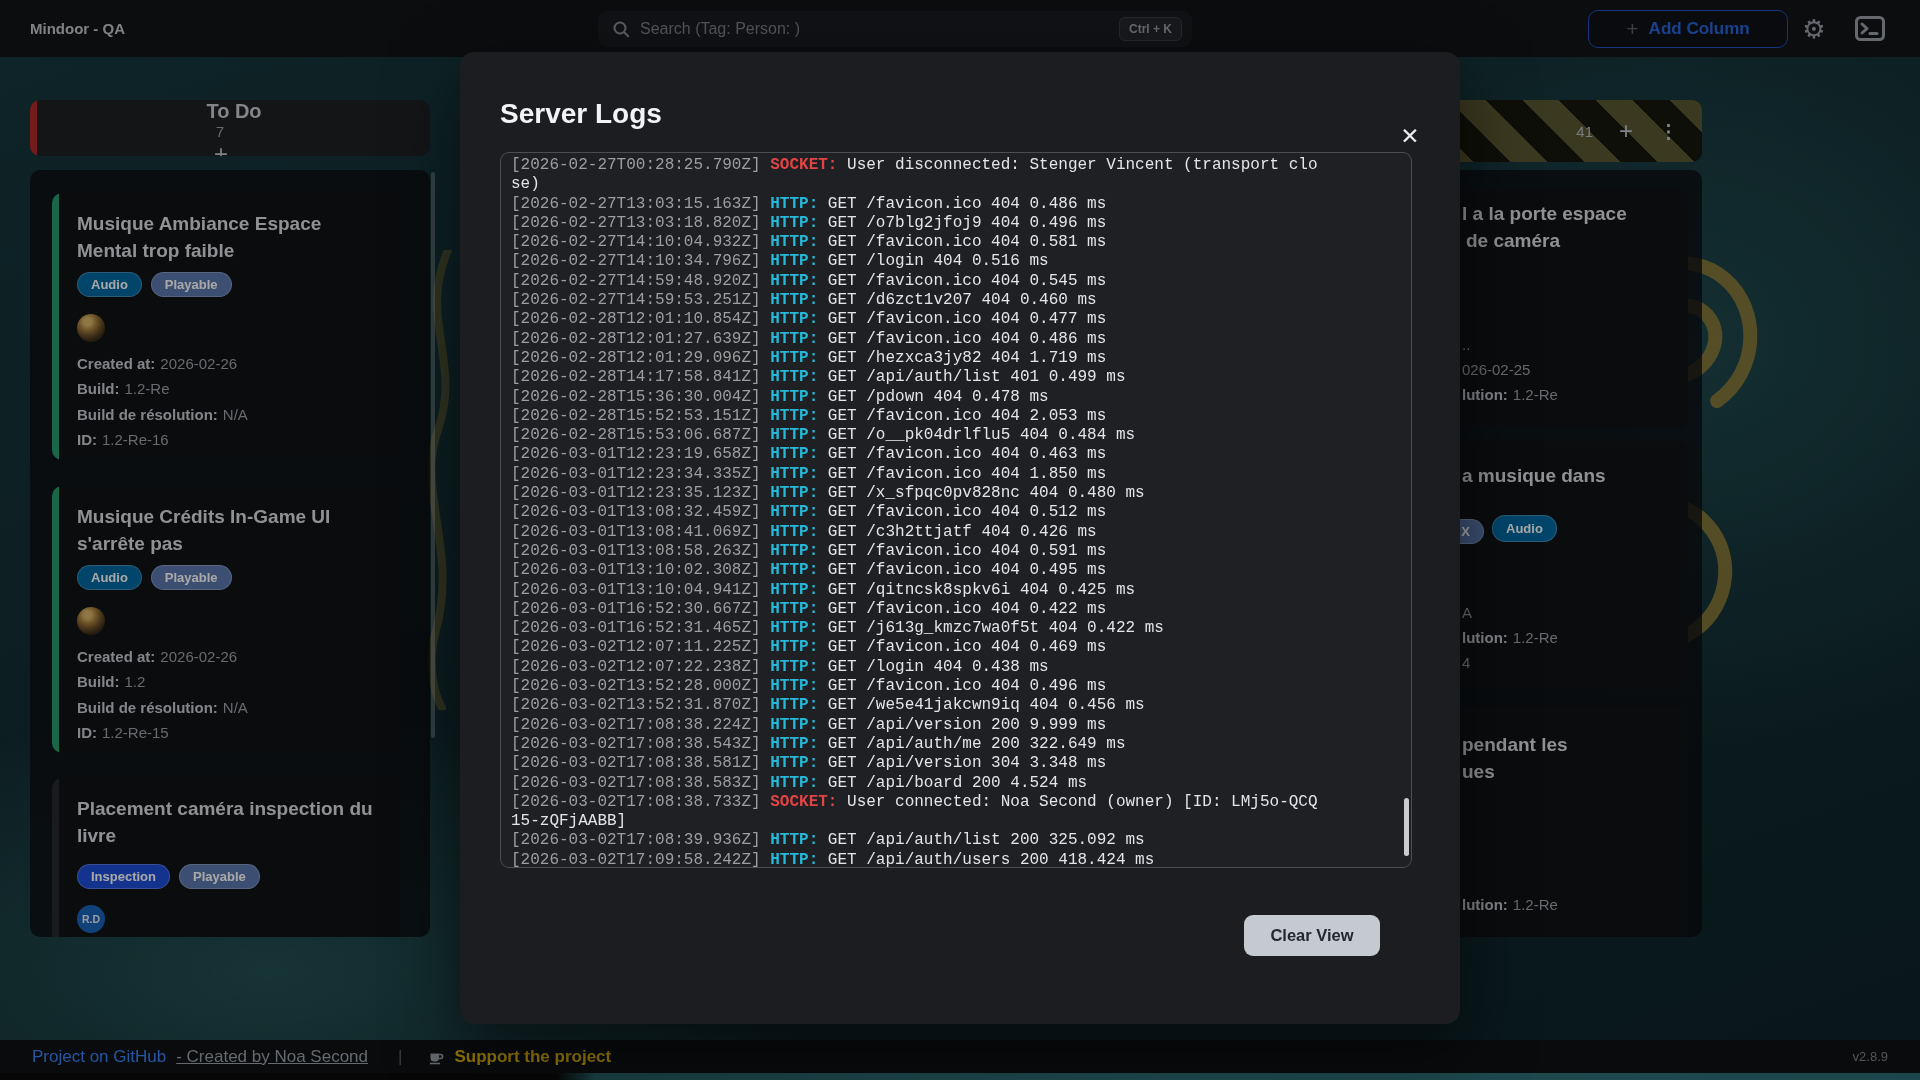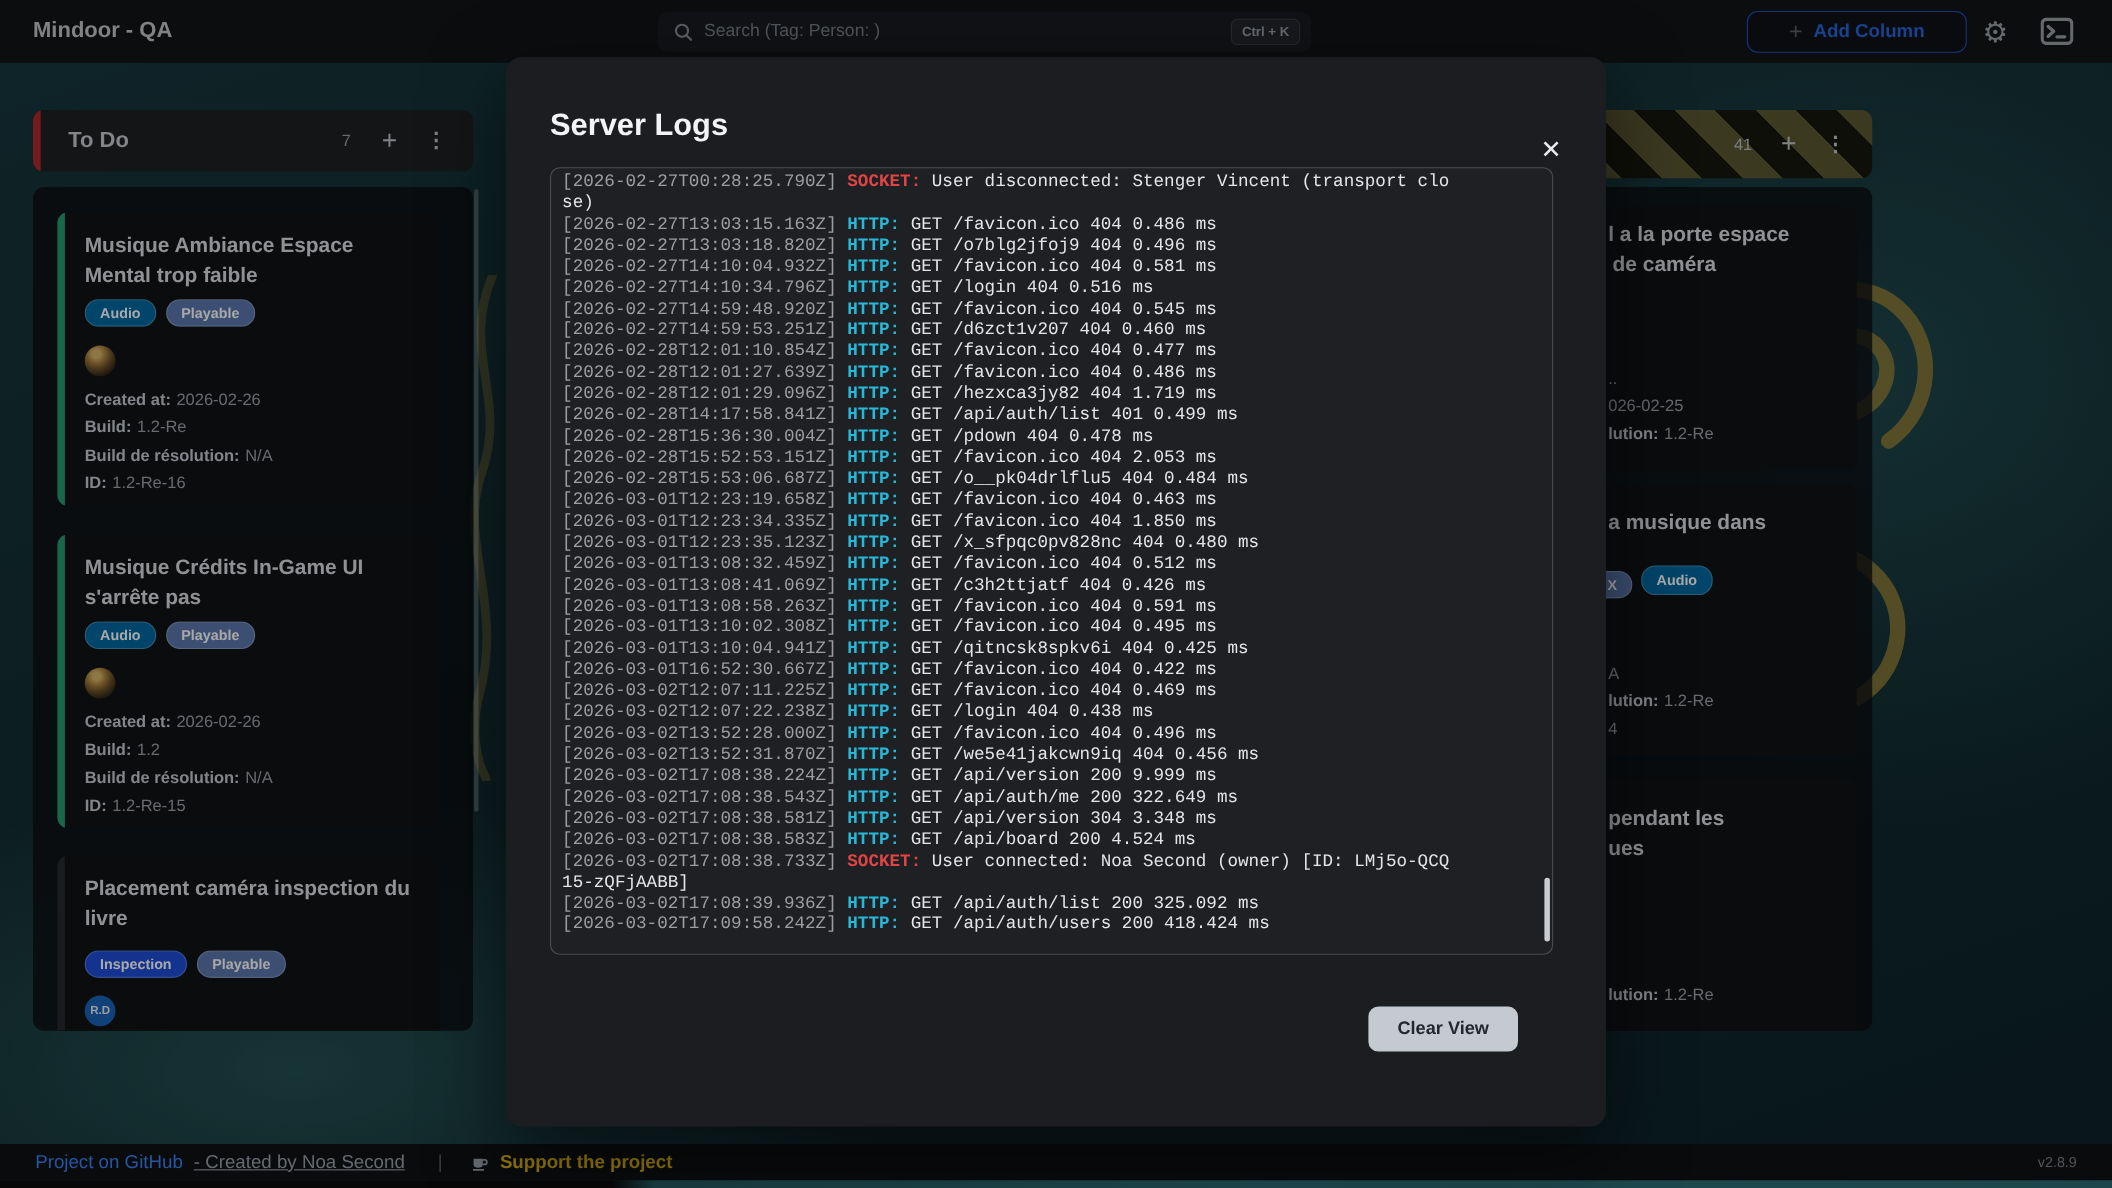--- a/index.html
+++ b/index.html
@@ -8,36 +8,36 @@
   #screen { position:relative; width:1920px; height:1080px; overflow:hidden;
     background:
       radial-gradient(ellipse 900px 420px at 14% 90%, rgba(64,140,140,0.38), transparent 62%),
       radial-gradient(ellipse 760px 620px at 88% 32%, rgba(42,100,104,0.50), transparent 66%),
       radial-gradient(ellipse 600px 260px at 52% 7%, rgba(56,116,118,0.42), transparent 60%),
       linear-gradient(160deg, #17383e 0%, #132c32 45%, #0e2328 100%);
   }
 
   
   .topbar { position:absolute; left:0; top:0; width:1920px; height:57px; background:#131518; z-index:10; }
-  .app-title { position:absolute; left:30px; top:0; height:67px; line-height:57px; font-size:20px; font-weight:700; color:#c2c5c9; }
+  .app-title { position:absolute; left:30px; top:0; height:67px; line-height:57px; font-size:15px; font-weight:700; color:#c2c5c9; }
   .searchbox { position:absolute; left:598px; top:11px; width:594px; height:36px; background:#1a1c20; border-radius:9px; display:flex; align-items:center; padding:0 10px 0 14px; gap:10px; }
   .searchbox input { flex:1; background:transparent; border:0; outline:0; font-family:"Liberation Sans",sans-serif; font-size:16px; color:#d0d4d9; }
   .searchbox input::placeholder { color:#7b8187; }
   .kbd { background:#24272c; border:1px solid #3a3e44; border-radius:6px; font-size:12px; font-weight:700; color:#9ca2a9; padding:4px 9px; white-space:nowrap; }
   .add-col { position:absolute; left:1588px; top:10px; width:200px; height:38px; border:1px solid #1d4fc0; border-radius:10px; color:#2563d8; font-size:17px; font-weight:700; display:flex; align-items:center; justify-content:center; gap:10px; background:rgba(10,14,20,0.3); cursor:pointer; }
   .add-col .plus { font-weight:400; font-size:21px; color:#5a6067; }
   .gear-btn { position:absolute; left:1798px; top:13px; width:32px; height:32px; font-size:26px; line-height:32px; text-align:center; color:#9aa0a6; background:none; border:0; cursor:pointer; }
   .term-btn { position:absolute; left:1854px; top:16px; width:32px; height:26px; background:none; border:0; cursor:pointer; }
 
   
   .swirl-right { position:absolute; left:1505px; top:205px; z-index:1; }
   .swirl-left  { position:absolute; left:398px;  top:250px; z-index:1; }
 
   
-  .col-header { position:absolute; left:30px; top:100px; width:400px; height:56px; background:#1d2024; border-radius:10px; display:flex; align-items:center; padding:0 24px 0 32px; overflow:hidden; z-index:5; }
+  .col-header { position:absolute; left:30px; top:100px; width:400px; height:56px; background:#1d2024; border-radius:10px; display:flex; align-items:center; padding:0 24px 0 32px; overflow:hidden; z-index:5;flex-direction:column; }
   .col-accent { position:absolute; left:0; top:0; width:7px; height:100%; background:#b12929; }
   .col-title  { font-size:20px; font-weight:700; color:#c7cad0; flex:1; }
   .col-count  { font-size:15px; color:#9ba0a7; margin-right:28px; }
   .icon-plain { background:none; border:0; cursor:pointer; color:#c3c7cc; }
   .col-plus   { font-size:24px; font-weight:400; margin-right:26px; }
   .col-kebab  { font-size:19px; font-weight:700; }
   .col-body { position:absolute; left:30px; top:170px; width:400px; height:767px; background:rgba(12,14,17,0.80); border-radius:10px; z-index:4; }
   .col-scrollbar { position:absolute; left:431px; top:172px; width:4px; height:566px; background:rgba(200,205,210,0.33); border-radius:2px; z-index:6; }
 
   .card { position:absolute; left:52px; width:348px; background:#121316; border-radius:10px; overflow:hidden; z-index:6; }
@@ -262,20 +262,21 @@
           <div class="log-line"><span class="lts">[2026-02-28T15:53:06.687Z]</span><span class="lhttp"> HTTP:</span><span class="lmsg"> GET /o__pk04drlflu5 404 0.484 ms</span></div>
           <div class="log-line"><span class="lts">[2026-03-01T12:23:19.658Z]</span><span class="lhttp"> HTTP:</span><span class="lmsg"> GET /favicon.ico 404 0.463 ms</span></div>
           <div class="log-line"><span class="lts">[2026-03-01T12:23:34.335Z]</span><span class="lhttp"> HTTP:</span><span class="lmsg"> GET /favicon.ico 404 1.850 ms</span></div>
           <div class="log-line"><span class="lts">[2026-03-01T12:23:35.123Z]</span><span class="lhttp"> HTTP:</span><span class="lmsg"> GET /x_sfpqc0pv828nc 404 0.480 ms</span></div>
           <div class="log-line"><span class="lts">[2026-03-01T13:08:32.459Z]</span><span class="lhttp"> HTTP:</span><span class="lmsg"> GET /favicon.ico 404 0.512 ms</span></div>
           <div class="log-line"><span class="lts">[2026-03-01T13:08:41.069Z]</span><span class="lhttp"> HTTP:</span><span class="lmsg"> GET /c3h2ttjatf 404 0.426 ms</span></div>
           <div class="log-line"><span class="lts">[2026-03-01T13:08:58.263Z]</span><span class="lhttp"> HTTP:</span><span class="lmsg"> GET /favicon.ico 404 0.591 ms</span></div>
           <div class="log-line"><span class="lts">[2026-03-01T13:10:02.308Z]</span><span class="lhttp"> HTTP:</span><span class="lmsg"> GET /favicon.ico 404 0.495 ms</span></div>
           <div class="log-line"><span class="lts">[2026-03-01T13:10:04.941Z]</span><span class="lhttp"> HTTP:</span><span class="lmsg"> GET /qitncsk8spkv6i 404 0.425 ms</span></div>
           <div class="log-line"><span class="lts">[2026-03-01T16:52:30.667Z]</span><span class="lhttp"> HTTP:</span><span class="lmsg"> GET /favicon.ico 404 0.422 ms</span></div>
+          <div class="log-line"><span class="lts">[2026-03-01T16:52:31.465Z]</span><span class="lhttp"> HTTP:</span><span class="lmsg"> GET /j613g_kmzc7wa0f5t 404 0.422 ms</span></div>
           <div class="log-line"><span class="lts">[2026-03-02T12:07:11.225Z]</span><span class="lhttp"> HTTP:</span><span class="lmsg"> GET /favicon.ico 404 0.469 ms</span></div>
           <div class="log-line"><span class="lts">[2026-03-02T12:07:22.238Z]</span><span class="lhttp"> HTTP:</span><span class="lmsg"> GET /login 404 0.438 ms</span></div>
           <div class="log-line"><span class="lts">[2026-03-02T13:52:28.000Z]</span><span class="lhttp"> HTTP:</span><span class="lmsg"> GET /favicon.ico 404 0.496 ms</span></div>
           <div class="log-line"><span class="lts">[2026-03-02T13:52:31.870Z]</span><span class="lhttp"> HTTP:</span><span class="lmsg"> GET /we5e41jakcwn9iq 404 0.456 ms</span></div>
           <div class="log-line"><span class="lts">[2026-03-02T17:08:38.224Z]</span><span class="lhttp"> HTTP:</span><span class="lmsg"> GET /api/version 200 9.999 ms</span></div>
           <div class="log-line"><span class="lts">[2026-03-02T17:08:38.543Z]</span><span class="lhttp"> HTTP:</span><span class="lmsg"> GET /api/auth/me 200 322.649 ms</span></div>
           <div class="log-line"><span class="lts">[2026-03-02T17:08:38.581Z]</span><span class="lhttp"> HTTP:</span><span class="lmsg"> GET /api/version 304 3.348 ms</span></div>
           <div class="log-line"><span class="lts">[2026-03-02T17:08:38.583Z]</span><span class="lhttp"> HTTP:</span><span class="lmsg"> GET /api/board 200 4.524 ms</span></div>
           <div class="log-line"><span class="lts">[2026-03-02T17:08:38.733Z]</span><span class="lsock"> SOCKET:</span><span class="lmsg"> User connected: Noa Second (owner) [ID: LMj5o-QCQ</span></div>
           <div class="log-line"><span class="lmsg">15-zQFjAABB]</span></div>

